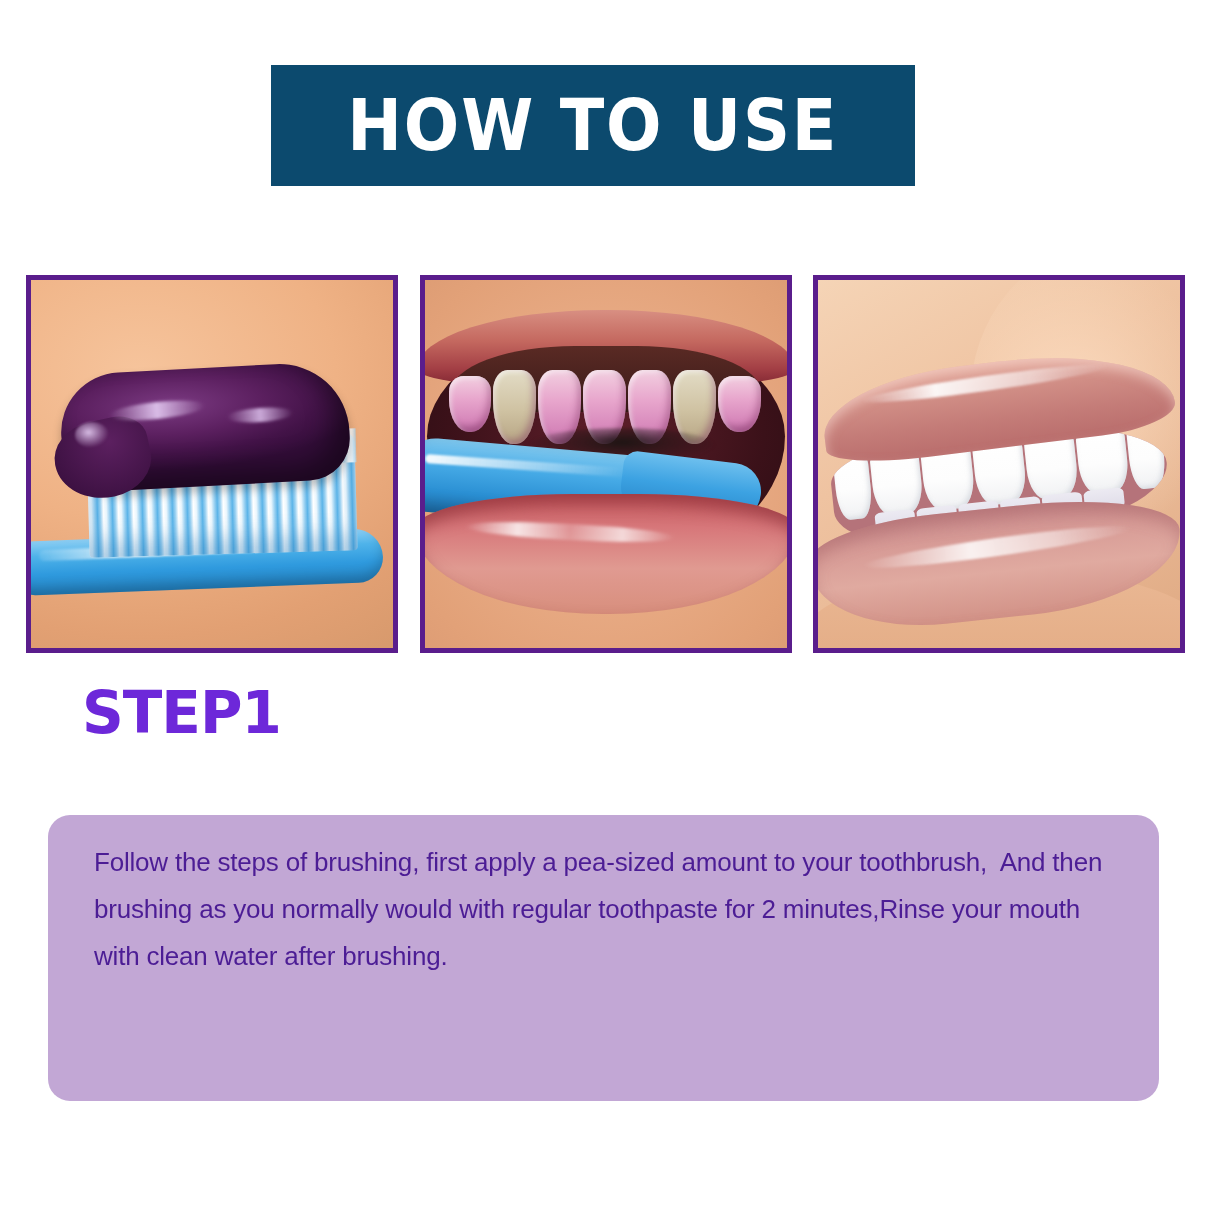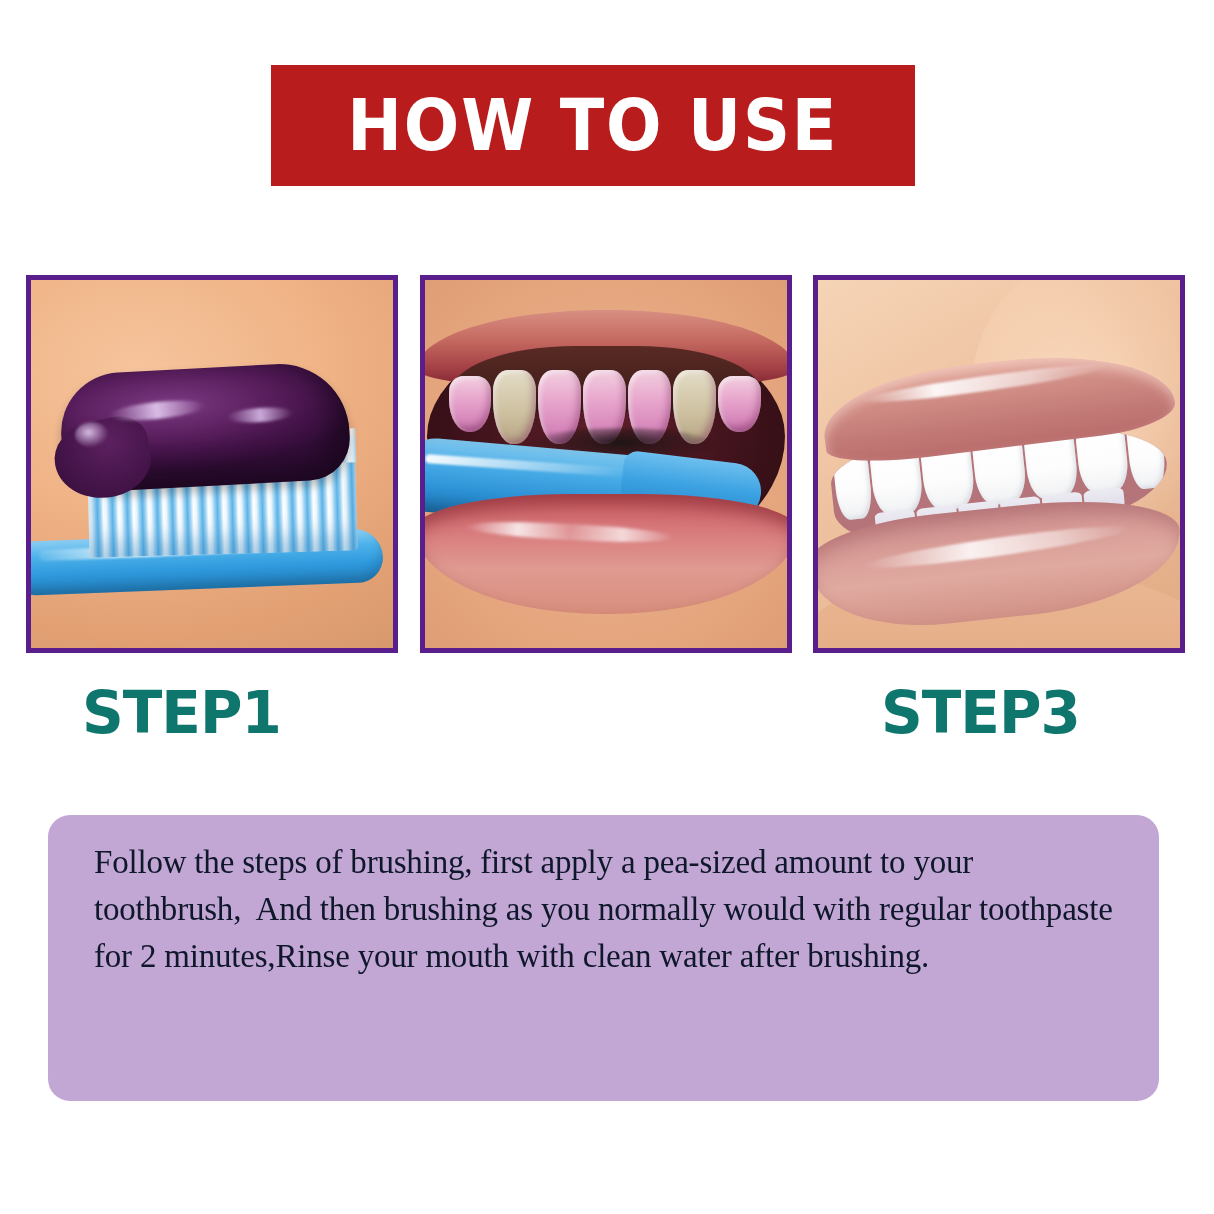--- a/index.html
+++ b/index.html
@@ -19,21 +19,21 @@
   .banner-wrap {
     position: absolute;
     left: 271px;
     top: 65px;
     width: 644px;
     height: 121px;
   }
   .banner {
     width: 100%;
     height: 100%;
-    background: #b91c1c;
+    background: #0c4a6e;
     display: flex;
     align-items: center;
     justify-content: center;
   }
   .banner-title {
     color: #ffffff;
     font-family: "DejaVu Sans", sans-serif;
     font-weight: bold;
     font-size: 71px;
     letter-spacing: 2px;
@@ -306,21 +306,21 @@
   .captions {
     position: absolute;
     left: 26px;
     top: 678px;
     width: 1159px;
     height: 70px;
   }
   .caption {
     position: absolute;
     top: 0;
-    color: #0f766e;
+    color: #6d28d9;
     font-family: "DejaVu Sans", sans-serif;
     font-weight: bold;
     font-size: 58px;
     line-height: 70px;
     letter-spacing: -1px;
     white-space: nowrap;
   }
   .cap1 { left: 56px; }
   .cap2 { left: 450px; }
   .cap3 { left: 855px; }
@@ -331,23 +331,23 @@
     left: 48px;
     top: 815px;
     width: 1111px;
     height: 286px;
     background: #c2a7d5;
     border-radius: 22px;
     box-sizing: border-box;
     padding: 24px 42px 20px 46px;
   }
   .desc-text {
-    color: #0f172a;
-    font-family: Liberation Serif, serif;
-    font-size: 33px;
+    color: #4c1d95;
+    font-family: Liberation Sans, sans-serif;
+    font-size: 26px;
     line-height: 47px;
     letter-spacing: -0.2px;
     white-space: pre-wrap;
   }
 </style>
 </head>
 <body>
 
 <div class="banner-wrap">
   <div class="banner">
@@ -423,18 +423,17 @@
       <div class="p3-uplip"></div>
       <div class="p3-uplip-gloss"></div>
       <div class="p3-lowlip"></div>
       <div class="p3-lowlip-gloss"></div>
     </div>
   </div>
 </div>
 
 <div class="captions">
   <span class="caption cap1">STEP1</span>
-  <span class="caption cap3">STEP3</span>
 </div>
 
 <div class="desc-panel">
   <div class="desc-text">Follow the steps of brushing, first apply a pea-sized amount to your toothbrush,  And then brushing as you normally would with regular toothpaste for 2 minutes,Rinse your mouth with clean water after brushing.</div>
 </div>
 
 </body></html>

